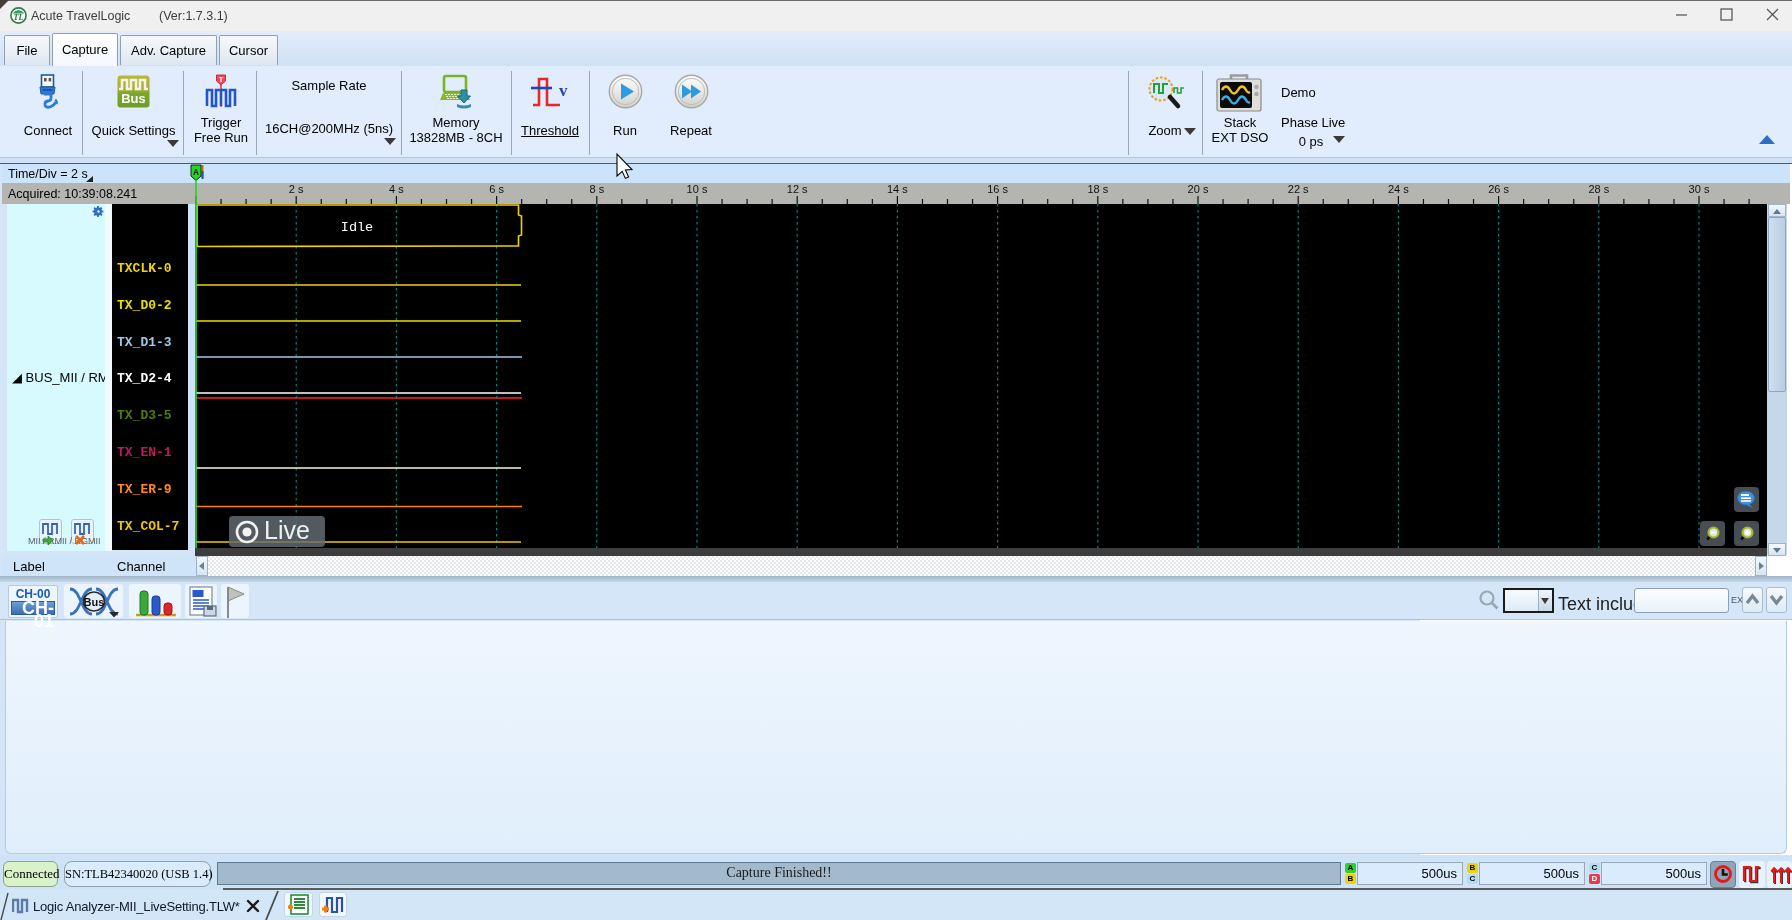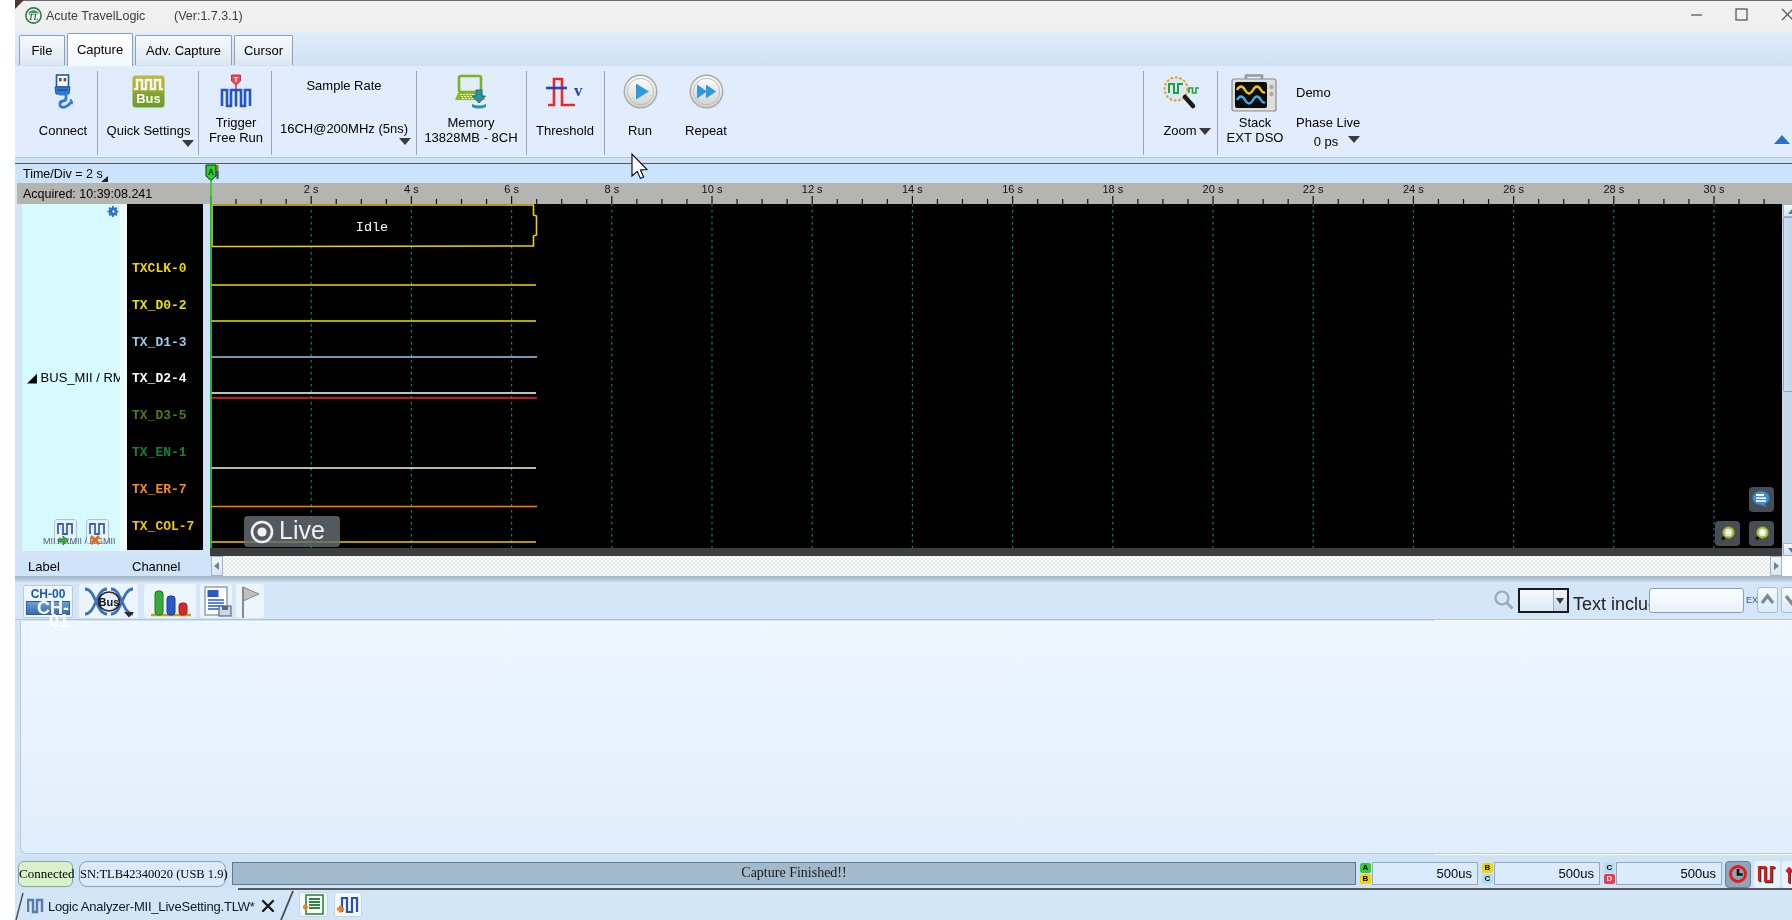--- a/index.html
+++ b/index.html
@@ -1,18 +1,18 @@
 <!DOCTYPE html>
 <html><head>
 <meta charset="utf-8">
 <style>
 * { margin:0; padding:0; box-sizing:border-box; }
 html,body { width:1792px; height:920px; overflow:hidden; }
 body { font-family:"Liberation Sans", sans-serif; }
-#root { position:absolute; left:15px; top:0; width:1420px; height:920px; background:#d3e5f6; }
+#root { position:absolute; left:0; top:0; width:1420px; height:920px; background:#d3e5f6; }
 .abs { position:absolute; }
 
 
 #titlebar { left:0; top:0; width:1792px; height:31px; background:#f0f0f0; border-top:1px solid #6c6c6c; }
 
 
 #tabbar { left:0; top:31px; width:1792px; height:35px; background:linear-gradient(#e3edfb,#cfe1f4); }
 .mtab { position:absolute; top:35px; height:30px; border:1px solid #8fa0b4; border-bottom:none; border-radius:2px 2px 0 0; background:linear-gradient(#f6f9fc,#dde7f1); font-size:13px; color:#000; text-align:center; line-height:29px; z-index:3; }
 .mtab.sel { top:33px; height:33px; background:linear-gradient(#fefefe,#f4f8fc); line-height:31px; z-index:4; }
 
@@ -161,21 +161,21 @@
   </svg>
 
   <div class="rlabel" style="left:10px; top:123px; width:76px;">Connect</div>
   <div class="rlabel" style="left:90px; top:123px; width:87px;">Quick Settings</div>
   <div class="dropdn" style="left:167px; top:140px;"></div>
   <div class="rlabel" style="left:189px; top:115px; width:64px;">Trigger<br>Free Run</div>
   <div class="rlabel" style="left:270px; top:78px; width:118px;">Sample Rate</div>
   <div class="rlabel" style="left:262px; top:121px; width:134px;">16CH@200MHz (5ns)</div>
   <div class="dropdn" style="left:384px; top:138px;"></div>
   <div class="rlabel" style="left:406px; top:115px; width:100px;">Memory<br>13828MB - 8CH</div>
-  <div class="rlabel" style="left:516px; top:123px; width:68px;">Threshold</div>
+  <div class="rlabel" style="left:516px; top:123px; width:68px;text-decoration:underline;">Threshold</div>
   <div class="rlabel" style="left:595px; top:123px; width:60px;">Run</div>
   <div class="rlabel" style="left:661px; top:123px; width:60px;">Repeat</div>
   <div class="rlabel" style="left:1135px; top:123px; width:60px;">Zoom</div>
   <div class="dropdn" style="left:1184px; top:128px;"></div>
   <div class="rlabel" style="left:1208px; top:115px; width:64px;">Stack<br>EXT DSO</div>
   <div class="rlabel" style="left:1281px; top:85px; width:40px; text-align:left;">Demo</div>
   <div class="rlabel" style="left:1281px; top:115px; width:72px; text-align:left;">Phase Live</div>
   <div class="rlabel" style="left:1296px; top:134px; width:30px;">0 ps</div>
   <div class="dropdn" style="left:1333px; top:136px;"></div>
 
@@ -277,22 +277,22 @@
     <path fill="#2f6fc4" d="M12 8.5A3.5 3.5 0 1 0 12 15.5 3.5 3.5 0 1 0 12 8.5zm9 5v-3l-2.6-.5a6.7 6.7 0 0 0-.8-1.9l1.5-2.2-2.1-2.1-2.2 1.5a6.7 6.7 0 0 0-1.9-.8L12.5 2h-3l-.5 2.6a6.7 6.7 0 0 0-1.9.8L4.9 3.9 2.8 6l1.5 2.2a6.7 6.7 0 0 0-.8 1.9L1 10.5v3l2.6.5a6.7 6.7 0 0 0 .8 1.9l-1.5 2.2 2.1 2.1 2.2-1.5a6.7 6.7 0 0 0 1.9.8l.5 2.5h3l.5-2.6a6.7 6.7 0 0 0 1.9-.8l2.2 1.5 2.1-2.1-1.5-2.2a6.7 6.7 0 0 0 .8-1.9z"></path>
     <circle cx="12" cy="12" r="2.2" fill="#d7fafe"></circle>
   </svg>
   <div class="abs" style="left:12px; top:370px; font-size:13px; color:#000; z-index:5; white-space:nowrap; width:93px; overflow:hidden;">◢ BUS_MII / RMII</div>
   <div class="abs" id="labelcol"></div>
   <div class="chlabel" style="top:261px; color:#f2d400;">TXCLK-0</div>
   <div class="chlabel" style="top:298px; color:#e8e000;">TX_D0-2</div>
   <div class="chlabel" style="top:335px; color:#9fc9e8;">TX_D1-3</div>
   <div class="chlabel" style="top:371px; color:#ffffff;">TX_D2-4</div>
   <div class="chlabel" style="top:408px; color:#4d7c0f;">TX_D3-5</div>
-  <div class="chlabel" style="top:445px; color:#15803d;">TX_EN-1</div>
-  <div class="chlabel" style="top:482px; color:#ff8822;">TX_ER-7</div>
+  <div class="chlabel" style="top:445px; color:#be185d;">TX_EN-1</div>
+  <div class="chlabel" style="top:482px; color:#ff8822;">TX_ER-9</div>
   <div class="chlabel" style="top:519px; color:#f2c800;">TX_COL-7</div>
   <div class="abs" id="splitter"></div>
   <div class="abs" id="wavearea"></div>
 
   <svg class="abs" style="left:195px; top:204px; z-index:4;" width="1572" height="344" viewBox="0 0 1572 344">
     <g id="grid">
         <line x1="101.2" y1="0" x2="101.2" y2="344" stroke="#0e7d7d" stroke-width="1.2" stroke-dasharray="2.5,3.5"></line>
         <line x1="201.4" y1="0" x2="201.4" y2="344" stroke="#0e7d7d" stroke-width="1.2" stroke-dasharray="2.5,3.5"></line>
         <line x1="301.6" y1="0" x2="301.6" y2="344" stroke="#0e7d7d" stroke-width="1.2" stroke-dasharray="2.5,3.5"></line>
         <line x1="401.8" y1="0" x2="401.8" y2="344" stroke="#0e7d7d" stroke-width="1.2" stroke-dasharray="2.5,3.5"></line>
@@ -456,21 +456,21 @@
   </svg>
 
   <svg class="abs" style="left:612px; top:152px; z-index:20;" width="22" height="30" viewBox="0 0 22 30">
     <path d="M5 2 L5 24 L10.2 19.3 L13.4 26.4 L16.6 25 L13.4 18 L20 17.5 Z" fill="#ffffff" stroke="#000" stroke-width="1.1"></path>
   </svg>
 
   <div class="abs" id="bigpanel"></div>
   <div class="abs" id="statusbar"></div>
 
   <div class="abs serif" style="left:3px; top:861px; width:55px; height:26px; background:#d9f2c9; border:1px solid #8fa08f; border-radius:6px; font-size:13px; white-space:nowrap; text-align:center; line-height:24px; z-index:5;">Connected</div>
-  <div class="abs serif" style="left:64px; top:861px; width:147px; height:26px; background:#d9ebfc; border:1px solid #8fa0ac; border-radius:8px; font-size:12.5px; text-align:center; line-height:24px; z-index:5; white-space:nowrap;">SN:TLB42340020 (USB 1.9)</div>
+  <div class="abs serif" style="left:64px; top:861px; width:147px; height:26px; background:#d9ebfc; border:1px solid #8fa0ac; border-radius:8px; font-size:12.5px; text-align:center; line-height:24px; z-index:5; white-space:nowrap;">SN:TLB42340020 (USB 1.4)</div>
   <div class="abs" style="left:217px; top:862px; width:1124px; height:23px; background:#a3b9cc; border:1px solid #5f7a90; z-index:5;"></div>
   <div class="abs serif" style="left:217px; top:865px; width:1124px; font-size:14px; color:#1a1a1a; text-align:center; z-index:6;">Capture Finished!!</div>
   <div class="abs" style="left:1345px; top:863px; width:11px; height:10px; background:#2ed12e; color:#000; font-size:8px; font-weight:bold; text-align:center; line-height:10px; z-index:5; border-radius:2px;">A</div>
   <div class="abs" style="left:1345px; top:874px; width:11px; height:10px; background:#f2d400; color:#000; font-size:8px; font-weight:bold; text-align:center; line-height:10px; z-index:5; border-radius:2px;">B</div>
   <div class="abs" style="left:1357px; top:862px; width:106px; height:23px; background:#d9ebfc; border:1px solid #98a8b8; z-index:5; font-size:13px; text-align:right; line-height:22px; padding-right:5px;">500us</div>
   <div class="abs" style="left:1467px; top:863px; width:11px; height:10px; background:#f2d400; color:#000; font-size:8px; font-weight:bold; text-align:center; line-height:10px; z-index:5; border-radius:2px;">B</div>
   <div class="abs" style="left:1467px; top:874px; width:11px; height:10px; background:#b4dcf0; color:#000; font-size:8px; font-weight:bold; text-align:center; line-height:10px; z-index:5; border-radius:2px;">C</div>
   <div class="abs" style="left:1479px; top:862px; width:106px; height:23px; background:#d9ebfc; border:1px solid #98a8b8; z-index:5; font-size:13px; text-align:right; line-height:22px; padding-right:5px;">500us</div>
   <div class="abs" style="left:1589px; top:863px; width:11px; height:10px; background:#b4dcf0; color:#000; font-size:8px; font-weight:bold; text-align:center; line-height:10px; z-index:5; border-radius:2px;">C</div>
   <div class="abs" style="left:1589px; top:874px; width:11px; height:10px; background:#f23848; color:#fff; font-size:8px; font-weight:bold; text-align:center; line-height:10px; z-index:5; border-radius:2px;">D</div>

